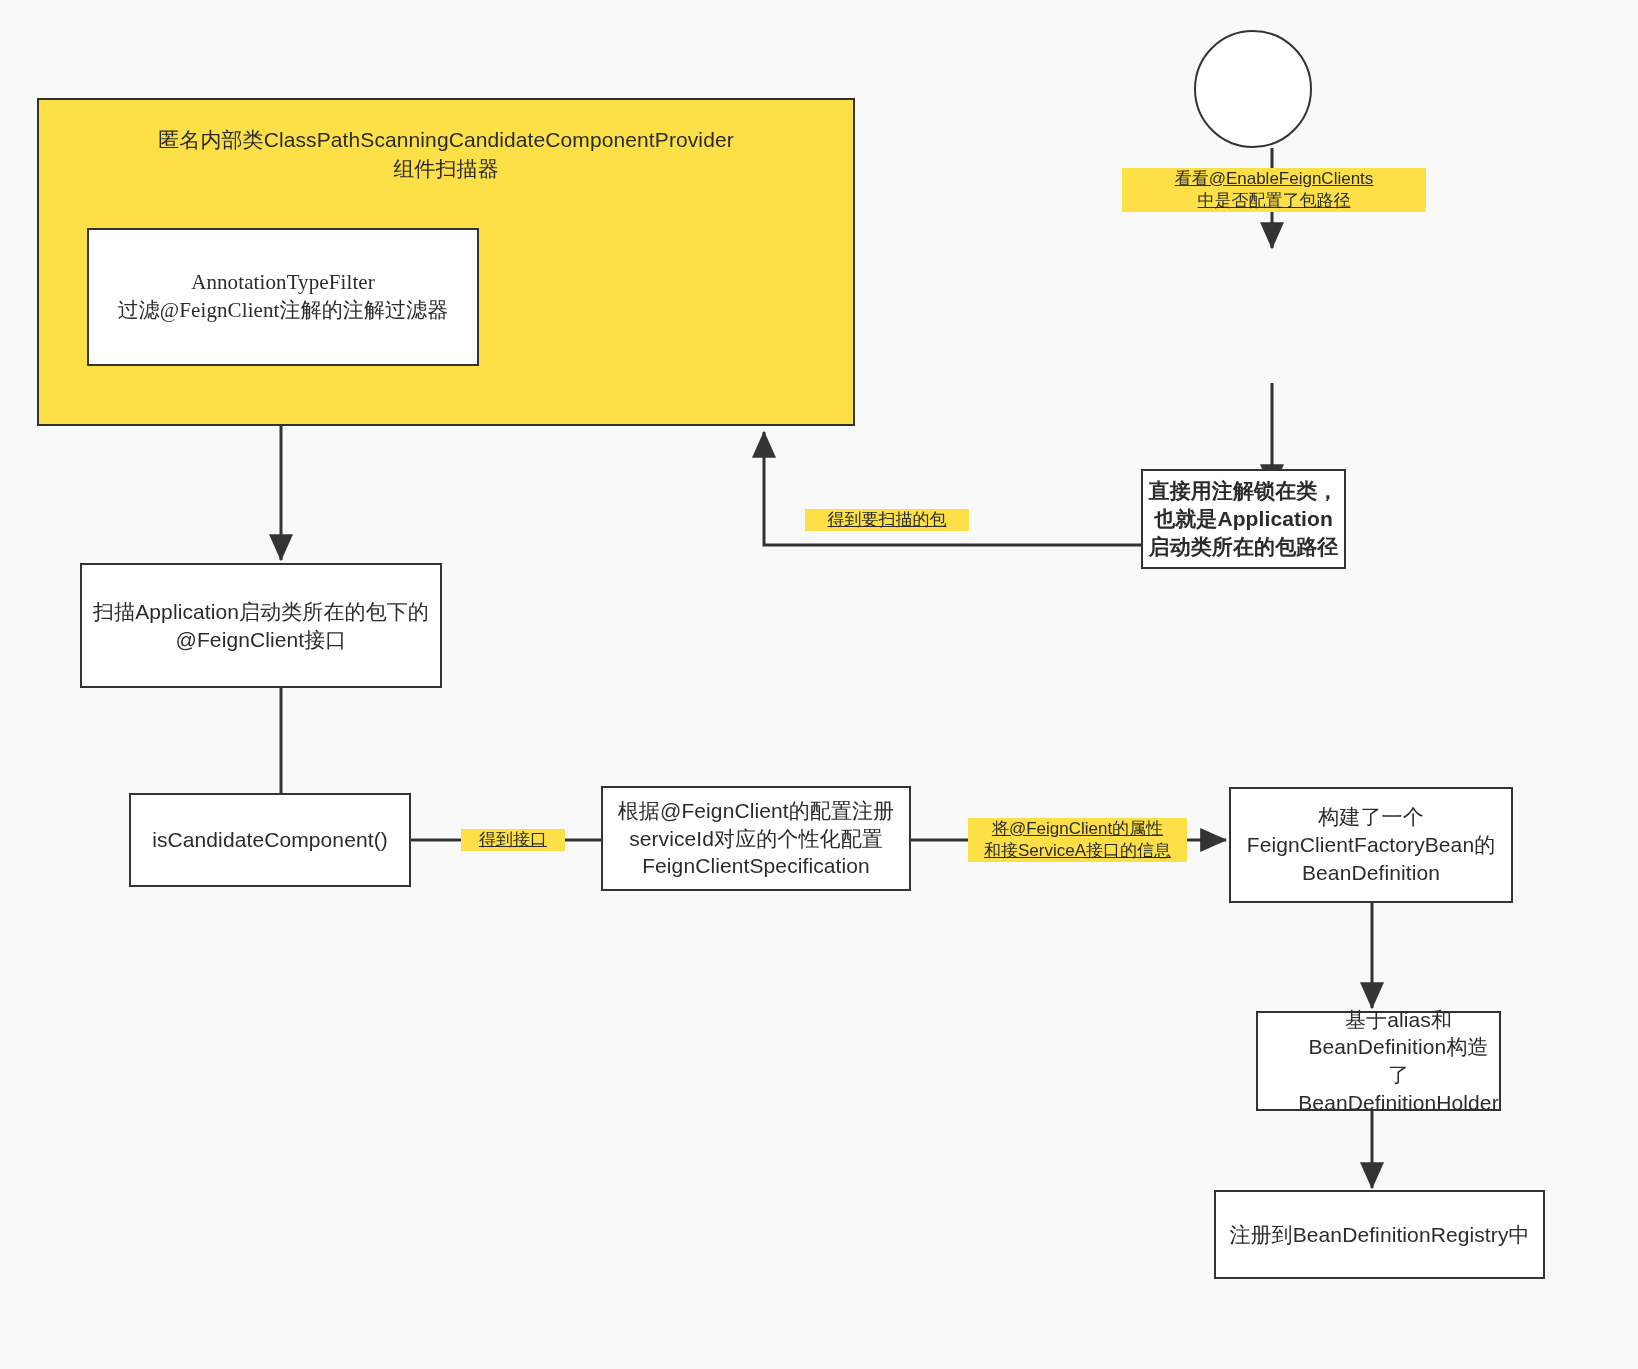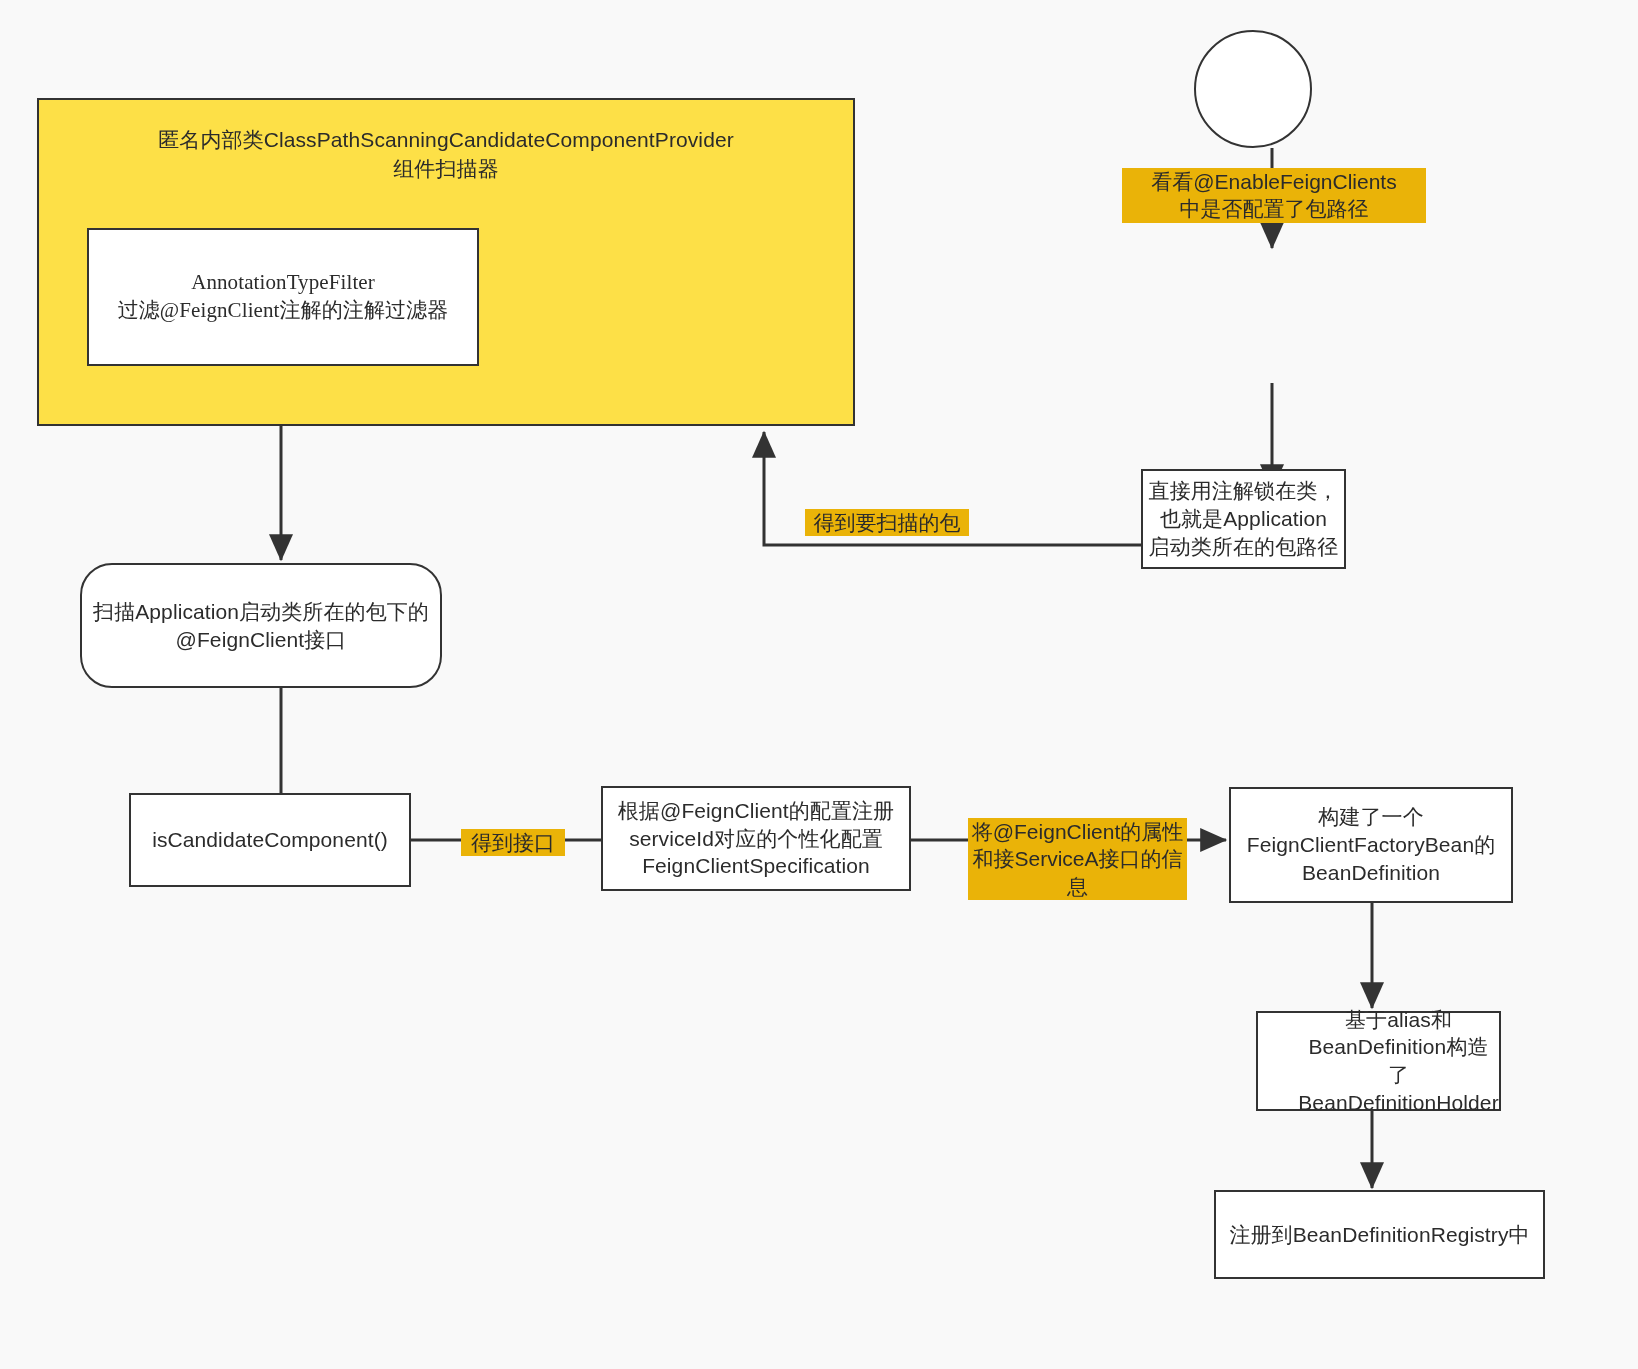--- a/index.html
+++ b/index.html
@@ -54,27 +54,28 @@
     line-height: 1.38;
     color: #2b2b2b;
     white-space: pre-line;
   }
   .node.circle {
     border-radius: 50%;
     background: #ffffff;
   }
   .edge-label {
     position: absolute;
-    background: #eab308;
+    background: #fde047;
     color: #2b2b2b;
-    font-size: 21px;
+    font-size: 17px;
     line-height: 1.3;
     text-align: center;
     white-space: pre-line;
     padding: 0 2px;
+    text-decoration: underline;
   }
 </style>
 </head>
 <body>
 
 <div id="canvas">
 
   <svg class="edges" viewBox="0 0 1638 1369">
     <defs>
       <marker id="arrowhead" markerWidth="10" markerHeight="10" refX="8.6" refY="4" orient="auto" markerUnits="strokeWidth">
@@ -108,27 +109,27 @@
       <span>AnnotationTypeFilter
 过滤@FeignClient注解的注解过滤器</span>
     </div>
   </div>
 
   <div class="node circle" style="left:1194px; top:30px; width:118px; height:118px;">
     <span></span>
   </div>
 
 
-  <div class="node" style="left:1141px; top:469px; width:205px; height:100px;">
+  <div class="node" style="left:1141px; top:469px; width:205px; height:100px;font-weight:bold;">
     <span>直接用注解锁在类，
 也就是Application
 启动类所在的包路径</span>
   </div>
 
-  <div class="node" style="left:80px; top:563px; width:362px; height:125px;border-radius:32px;">
+  <div class="node" style="left:80px; top:563px; width:362px; height:125px;">
     <span>扫描Application启动类所在的包下的
 @FeignClient接口</span>
   </div>
 
   <div class="node" style="left:129px; top:793px; width:282px; height:94px;">
     <span>isCandidateComponent()</span>
   </div>
 
   <div class="node" style="left:601px; top:786px; width:310px; height:105px;">
     <span>根据@FeignClient的配置注册

